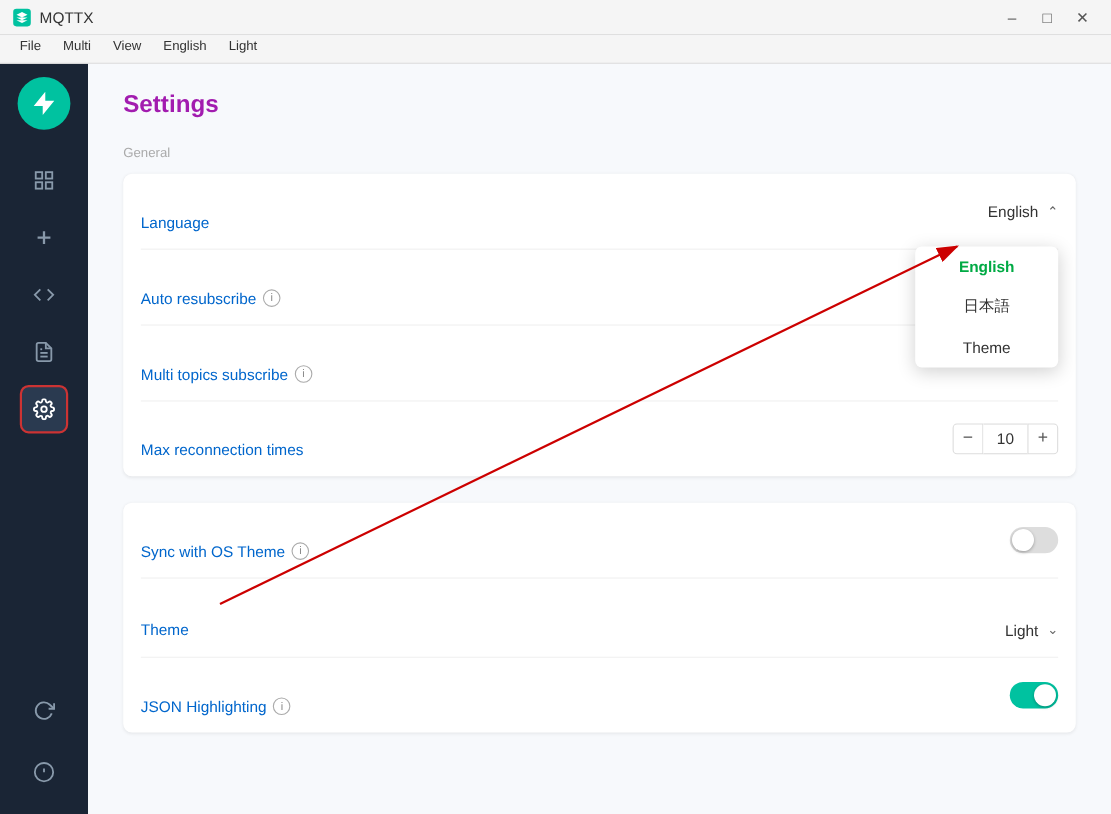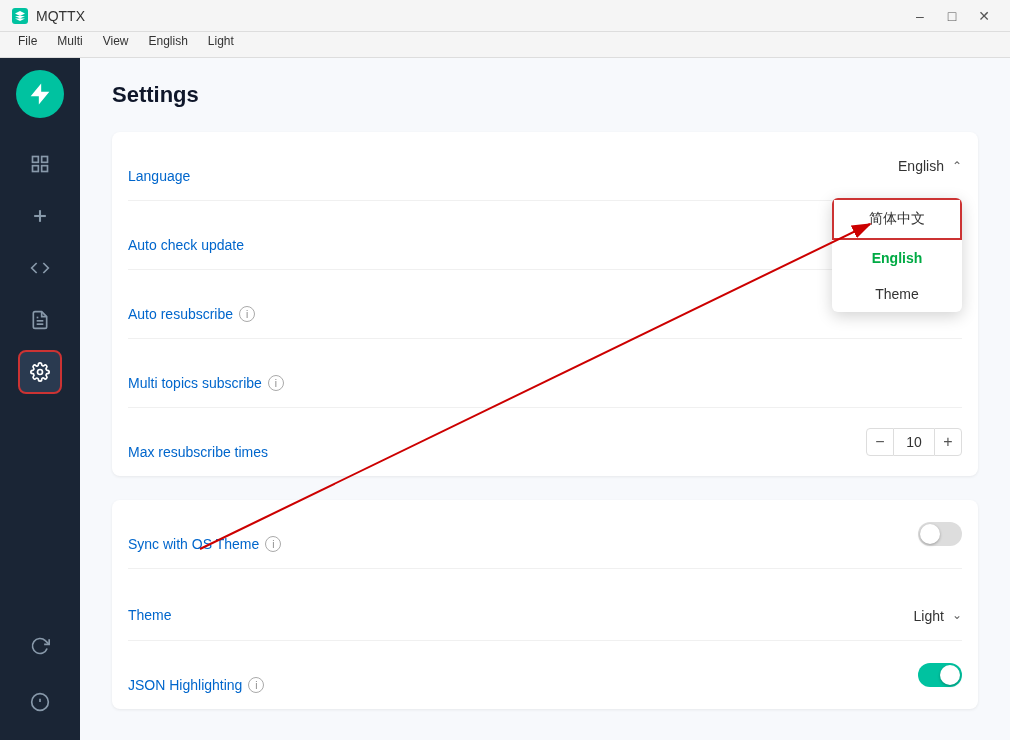--- a/index.html
+++ b/index.html
@@ -103,21 +103,21 @@
       flex: 1;
       background: #f7f9fc;
       overflow-y: auto;
       padding: 24px 32px;
       position: relative;
     }
 
     .page-title {
       font-size: 22px;
       font-weight: 600;
-      color: #0f172a;
+      color: #a21caf;
       margin-bottom: 24px;
     }
 
     .section-label {
       font-size: 12px;
       color: #aaa;
       margin-bottom: 12px;
       margin-top: 8px;
     }
 
@@ -333,71 +333,65 @@
         <circle cx="12" cy="12" r="10"></circle>
         <line x1="12" y1="8" x2="12" y2="12"></line>
         <line x1="12" y1="16" x2="12.01" y2="16"></line>
       </svg>
     </div>
   </div>
 
   <div class="main-content">
     <h1 class="page-title">Settings</h1>
 
+    <div class="section-label">General</div>
     <div class="settings-group">
 
       <div class="settings-row">
         <span class="row-label">
           <span>Language</span>
         </span>
         <div class="row-value" style="position: relative; text-align: center;">
           <div class="lang-trigger">
             <span>English</span>
             <span class="chevron">⌃</span>
           </div>
 
           <div class="lang-dropdown">
-            <div class="lang-option highlighted">
-              <span>简体中文</span>
-            </div>
             <div class="lang-option selected">
               <span>English</span>
             </div>
             <div class="lang-option">
+              <span>日本語</span>
+            </div>
+            <div class="lang-option">
               <span>Theme</span>
             </div>
           </div>
         </div>
       </div>
 
-      <div class="settings-row">
-        <span class="row-label">
-          <span>Auto check update</span>
-        </span>
-        <div class="row-value">
-        </div>
-      </div>
 
       <div class="settings-row">
         <span class="row-label">
           <span>Auto resubscribe</span>
           <span class="info-icon">i</span>
         </span>
       </div>
 
       <div class="settings-row">
         <span class="row-label">
           <span>Multi topics subscribe</span>
           <span class="info-icon">i</span>
         </span>
       </div>
 
       <div class="settings-row">
         <span class="row-label">
-          <span>Max resubscribe times</span>
+          <span>Max reconnection times</span>
         </span>
         <div class="row-value">
           <div class="stepper">
             <div class="stepper-btn">−</div>
             <div class="stepper-val">10</div>
             <div class="stepper-btn">+</div>
           </div>
         </div>
       </div>
     </div>

